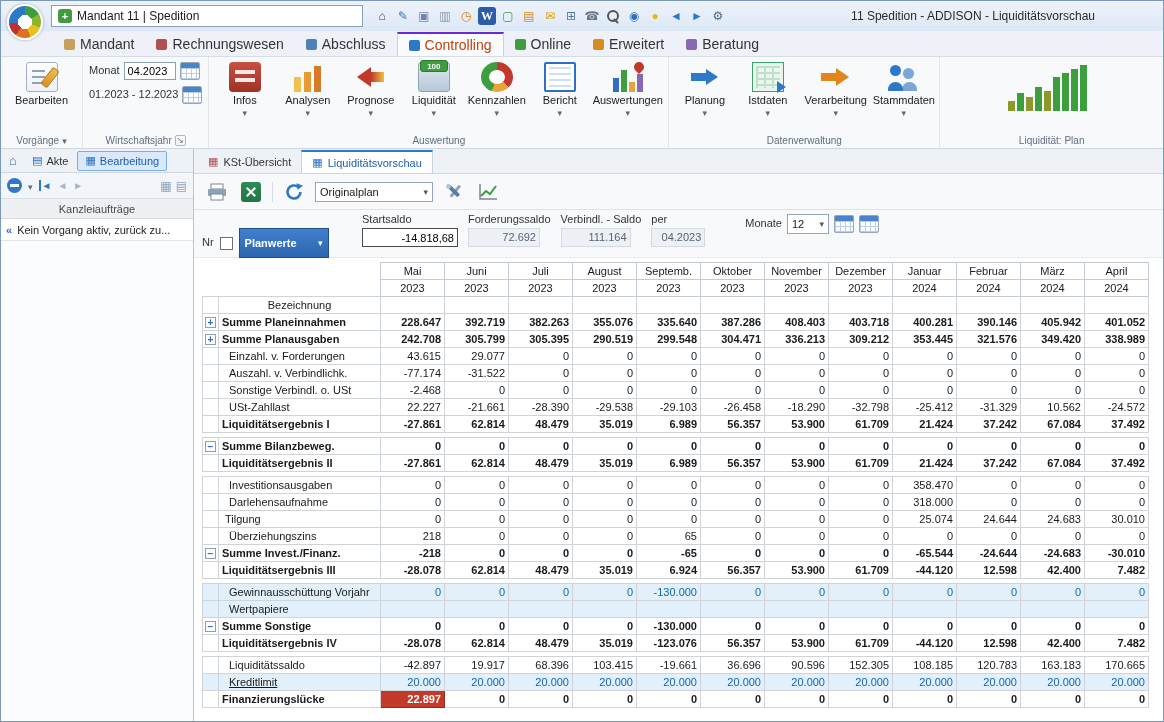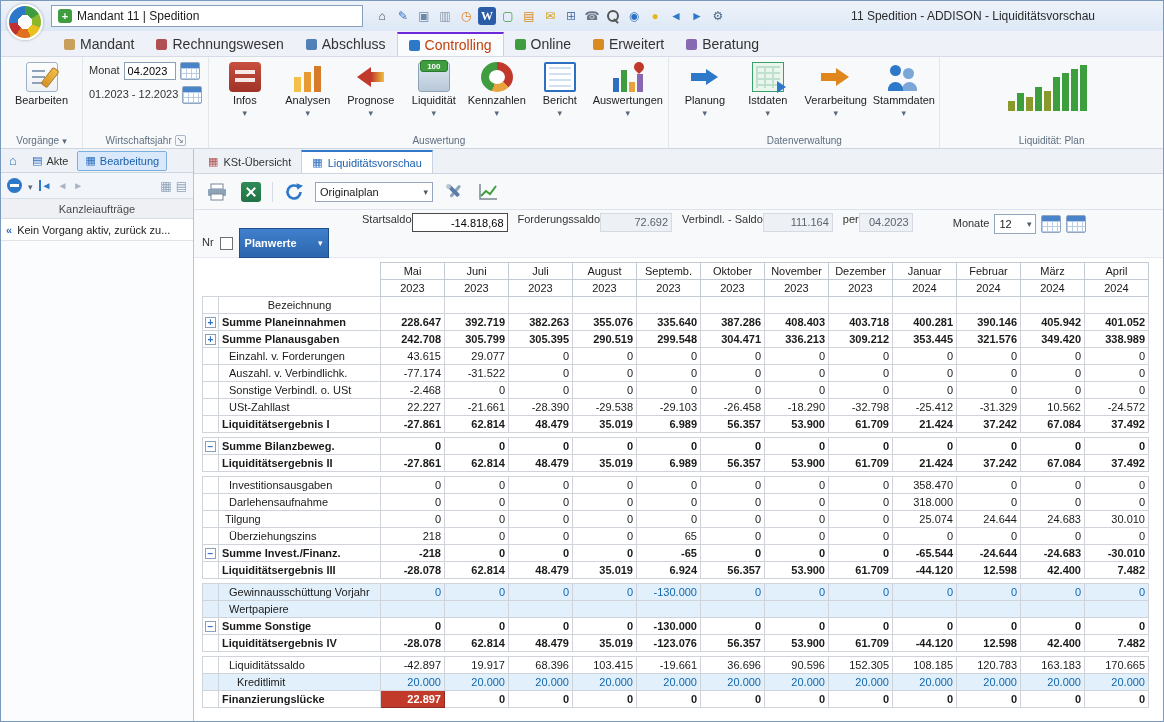--- a/index.html
+++ b/index.html
@@ -90,21 +90,21 @@
 .mtoolbar{height:36px;background:#f7f9fb;border-bottom:1px solid #dde3ea;display:flex;align-items:center;gap:8px;padding:0 10px}
 .tbtn{display:inline-flex;align-items:center;justify-content:center;width:26px;height:26px;border-radius:3px}
 .tsep{width:1px;height:20px;background:#d5dce5}
 .combo{display:inline-flex;align-items:center;justify-content:space-between;background:#fff;border:1px solid #93a7c0;height:20px;padding:0 4px;min-width:40px}
 .combo::after{content:"▾";color:#4a5a6a;margin-left:5px;font-size:9px}
 .xlicon{width:20px;height:20px;border-radius:3px;background:linear-gradient(#2e8b57,#217346);position:relative}
 .xlicon::before,.xlicon::after{content:"";position:absolute;left:4px;right:4px;top:9px;height:2px;background:#fff}
 .xlicon::before{transform:rotate(45deg)}.xlicon::after{transform:rotate(-45deg)}
 
 .fields{height:48px;background:#f7f9fb;border-bottom:1px solid #e6eaf0;display:flex;align-items:flex-start;gap:10px;padding:3px 10px 0 8px}
-.fcol{display:flex;flex-direction:row}
+.fcol{display:flex;flex-direction:column}
 .flabel{font-size:11px;color:#333;height:15px;white-space:nowrap}
 .inputbox{width:96px;height:19px;border:1px solid #4a4a4a;background:#fff;text-align:right;padding:0 3px;font-size:11px;font-family:inherit}
 .dis{background:#edf0f4;border:1px solid #d4dae1;color:#5a6470;text-align:right;height:19px;line-height:17px;padding:0 3px}
 .nrrow{display:flex;align-items:center;gap:6px;margin-top:15px}
 .checkbox{width:13px;height:13px;border:1px solid #707070;background:#fff}
 .blue-combo{display:inline-flex;align-items:center;justify-content:space-between;width:90px;height:30px;background:linear-gradient(#4180cd,#2c66ad);border:1px solid #1f4e8c;color:#fff;padding:0 5px;font-weight:bold}
 .blue-combo::after{content:"▾";color:#fff;font-size:9px}
 .monate-grp{display:flex;align-items:center;gap:5px;margin-left:30px;margin-top:1px}
 
 .table-wrap{flex:1;padding:4px 8px;overflow:hidden}
@@ -821,21 +821,21 @@
                 <td class="num">36.696</td>
                 <td class="num">90.596</td>
                 <td class="num">152.305</td>
                 <td class="num">108.185</td>
                 <td class="num">120.783</td>
                 <td class="num">163.183</td>
                 <td class="num">170.665</td>
               </tr>
               <tr class="bluerow">
                 <td class="iconcol"></td>
-                <td class="lblcell" style="padding-left: 18px;">Kreditlimit</td>
+                <td class="lblcell" style="padding-left: 10px; text-decoration: underline;">Kreditlimit</td>
                 <td class="num">20.000</td>
                 <td class="num">20.000</td>
                 <td class="num">20.000</td>
                 <td class="num">20.000</td>
                 <td class="num">20.000</td>
                 <td class="num">20.000</td>
                 <td class="num">20.000</td>
                 <td class="num">20.000</td>
                 <td class="num">20.000</td>
                 <td class="num">20.000</td>

